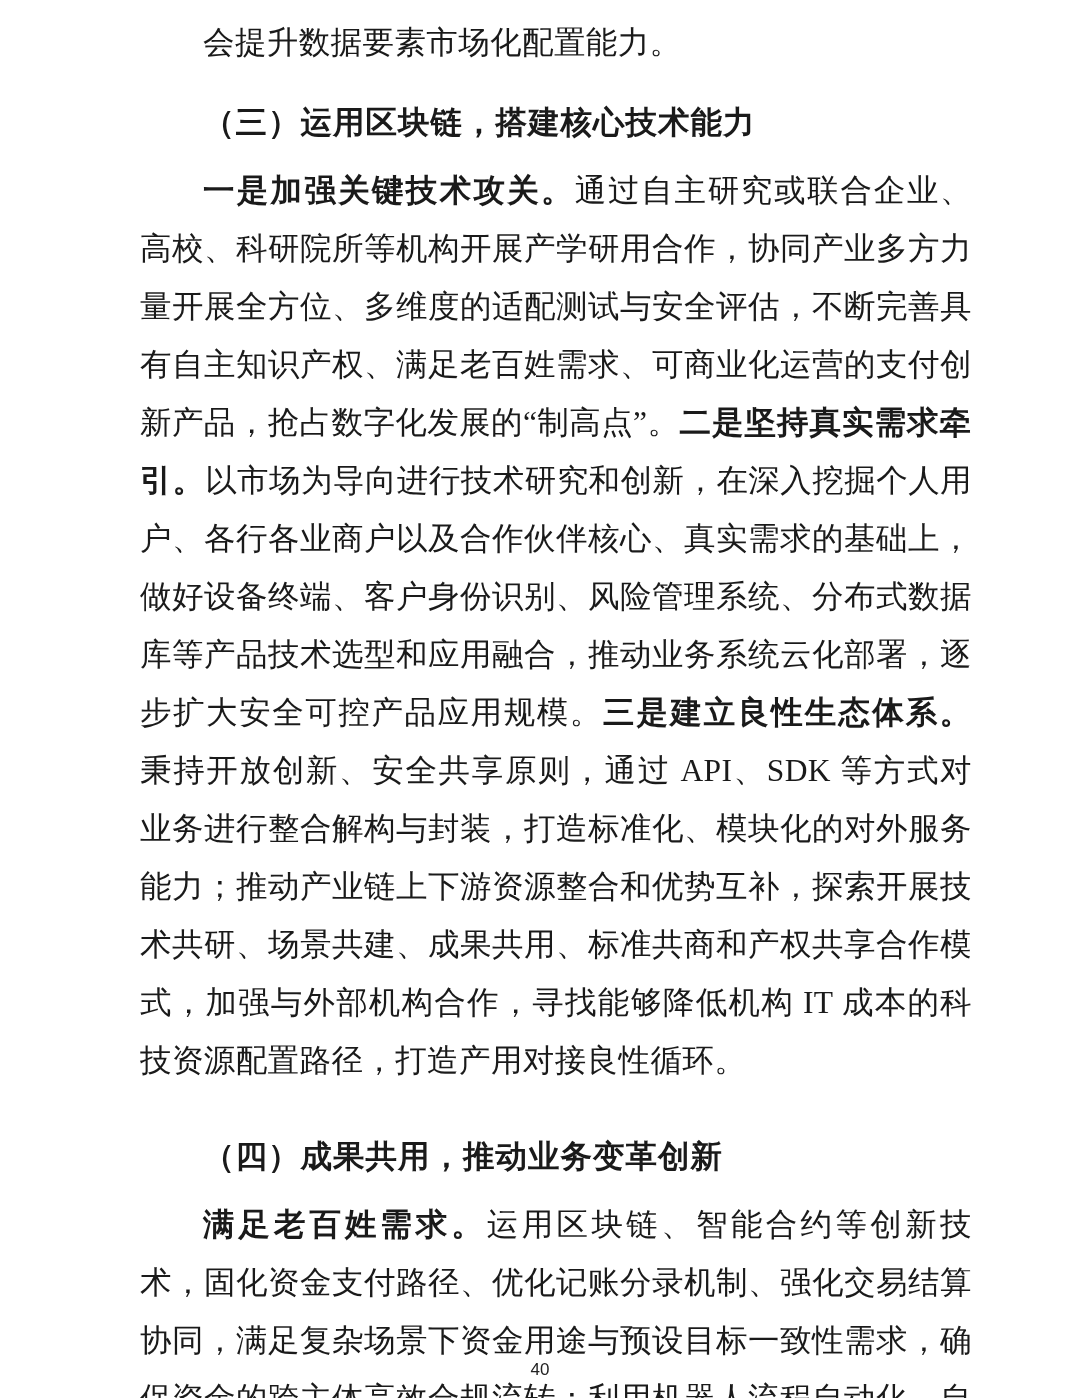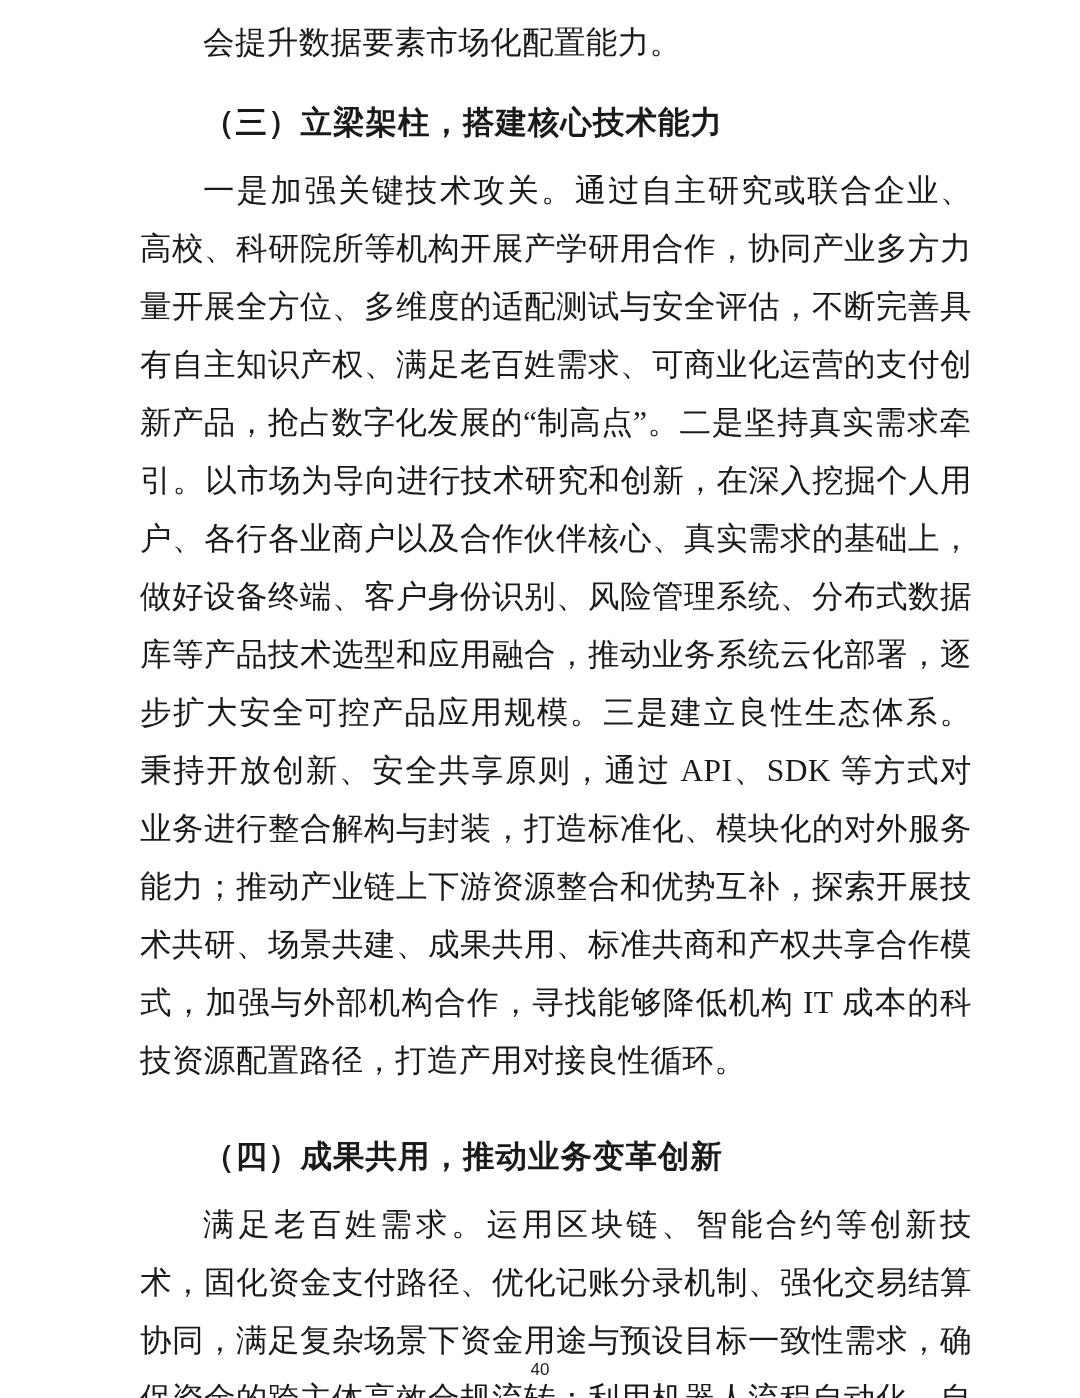--- a/index.html
+++ b/index.html
@@ -37,21 +37,21 @@
     text-indent: 2em;
   }
   .heading {
     text-indent: 2em;
     font-weight: bold;
     margin-top: 12px;
     margin-bottom: 10px;
     letter-spacing: 1px;
   }
   .lead {
-    font-weight: normal;
+    font-weight: bold;
     letter-spacing: 1px;
   }
   .spacer-sm { height: 10px; }
   .spacer-md { height: 26px; }
   .page-number {
     position: absolute;
     left: 0;
     right: 0;
     bottom: 18px;
     text-align: center;
@@ -63,21 +63,21 @@
 </head>
 <body>
 
 <div class="page">
   <div class="doc-body">
 
     <p class="para">会提升数据要素市场化配置能力。</p>
 
     <div class="spacer-sm"></div>
 
-    <p class="heading">（三）立梁架柱，搭建核心技术能力</p>
+    <p class="heading">（三）运用区块链，搭建核心技术能力</p>
 
     <p class="para">
       <span class="lead">一是加强关键技术攻关。</span><span>通过自主研究或联合企业、高校、科研院所等机构开展产学研用合作，协同产业多方力量开展全方位、多维度的适配测试与安全评估，不断完善具有自主知识产权、满足老百姓需求、可商业化运营的支付创新产品，抢占数字化发展的“制高点”。</span><span class="lead">二是坚持真实需求牵引。</span><span>以市场为导向进行技术研究和创新，在深入挖掘个人用户、各行各业商户以及合作伙伴核心、真实需求的基础上，做好设备终端、客户身份识别、风险管理系统、分布式数据库等产品技术选型和应用融合，推动业务系统云化部署，逐步扩大安全可控产品应用规模。</span><span class="lead">三是建立良性生态体系。</span><span>秉持开放创新、安全共享原则，通过 API、SDK 等方式对业务进行整合解构与封装，打造标准化、模块化的对外服务能力；推动产业链上下游资源整合和优势互补，探索开展技术共研、场景共建、成果共用、标准共商和产权共享合作模式，加强与外部机构合作，寻找能够降低机构 IT 成本的科技资源配置路径，打造产用对接良性循环。</span>
     </p>
 
     <div class="spacer-md"></div>
 
     <p class="heading">（四）成果共用，推动业务变革创新</p>
 
     <p class="para">

